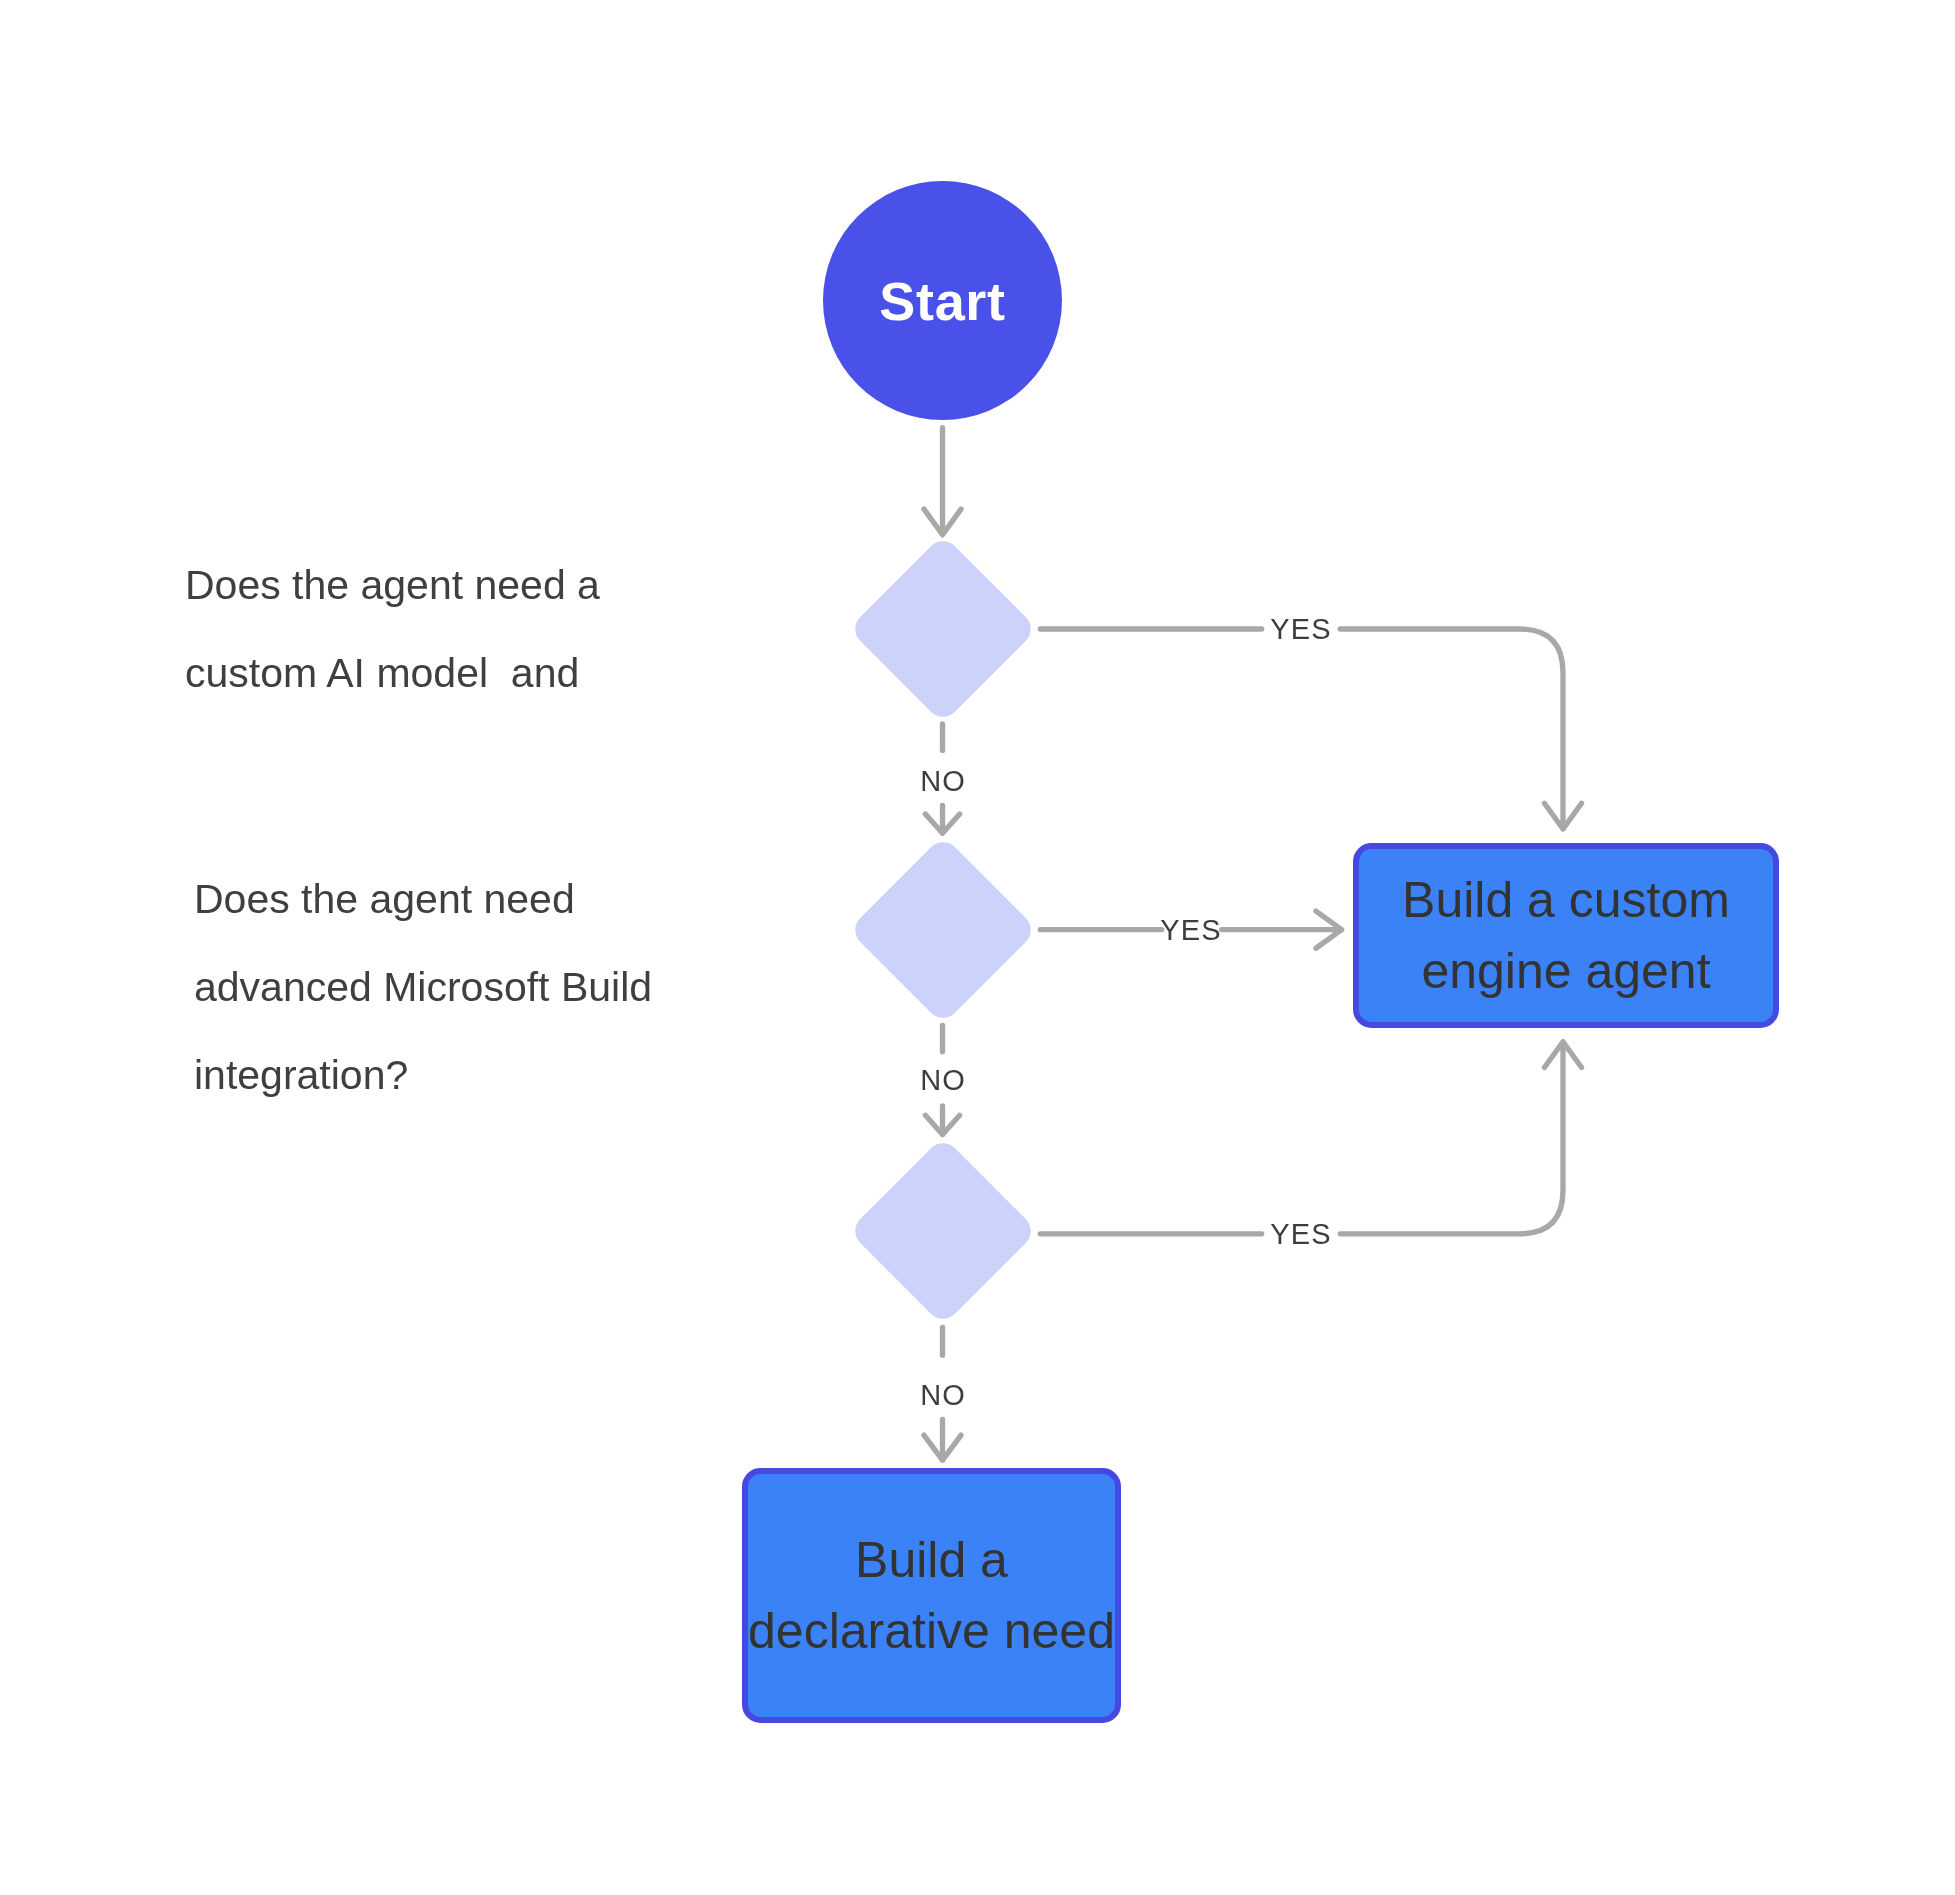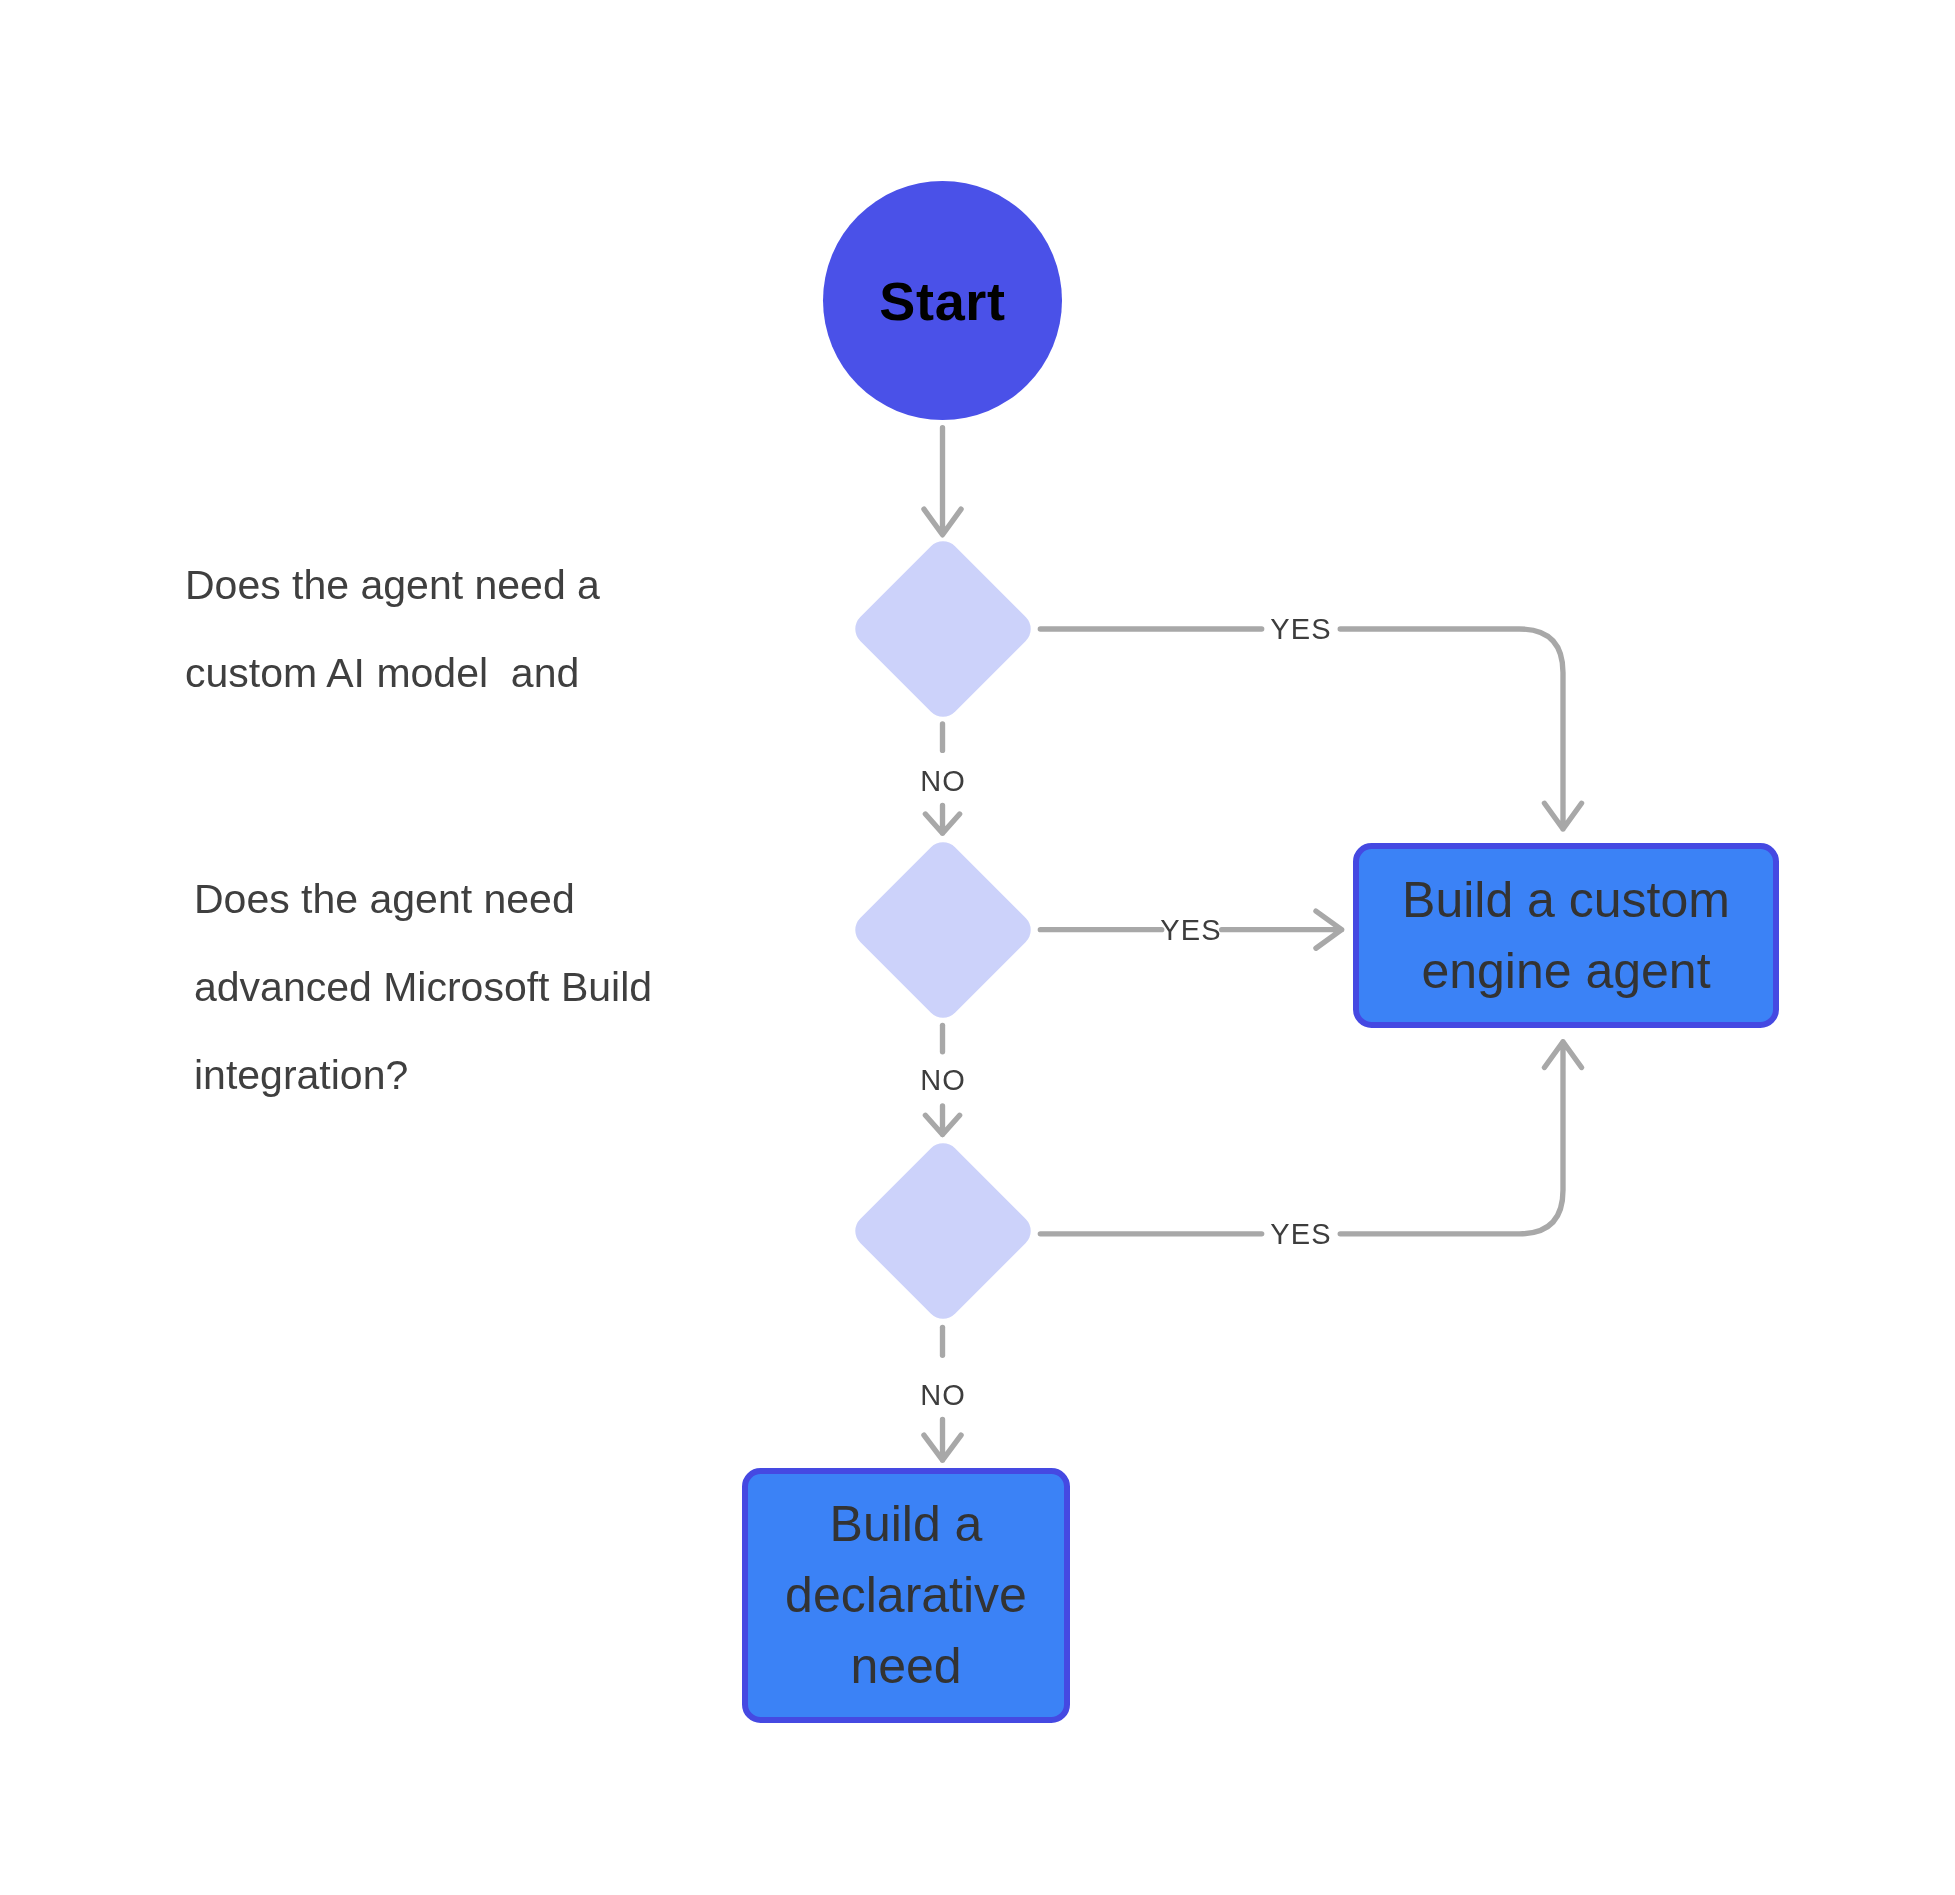--- a/index.html
+++ b/index.html
@@ -35,21 +35,21 @@
     top: 181px;
     width: 239px;
     height: 239px;
     border-radius: 50%;
     background: #4a51e8;
     display: flex;
     align-items: center;
     justify-content: center;
   }
   .start-node span {
-    color: #000000;
+    color: #ffffff;
     font-size: 54px;
     font-weight: 700;
     letter-spacing: 0.7px;
   }
   .diamond {
     position: absolute;
     width: 134px;
     height: 134px;
     background: #ccd2fa;
     border-radius: 17px;
@@ -93,21 +93,21 @@
     flex-direction: column;
     align-items: center;
     justify-content: center;
     color: #333333;
     font-size: 50px;
     line-height: 1.42;
     text-align: center;
     box-sizing: border-box;
   }
   #outcome-custom-engine { left: 1353px; top: 843px; width: 426px; height: 185px; }
-  #outcome-declarative   { left: 742px; top: 1468px; width: 328px; height: 255px; }
+  #outcome-declarative   { left: 742px; top: 1468px; width: 379px; height: 255px; }
 </style>
 </head>
 <body>
 
 <div id="canvas">
 
   <svg id="connectors" viewBox="0 0 2738 2654" xmlns="http://www.w3.org/2000/svg">
 
     <path d="M1320 599 L1320 748 M1294 713 L1320 749 L1346 713"></path>
 

